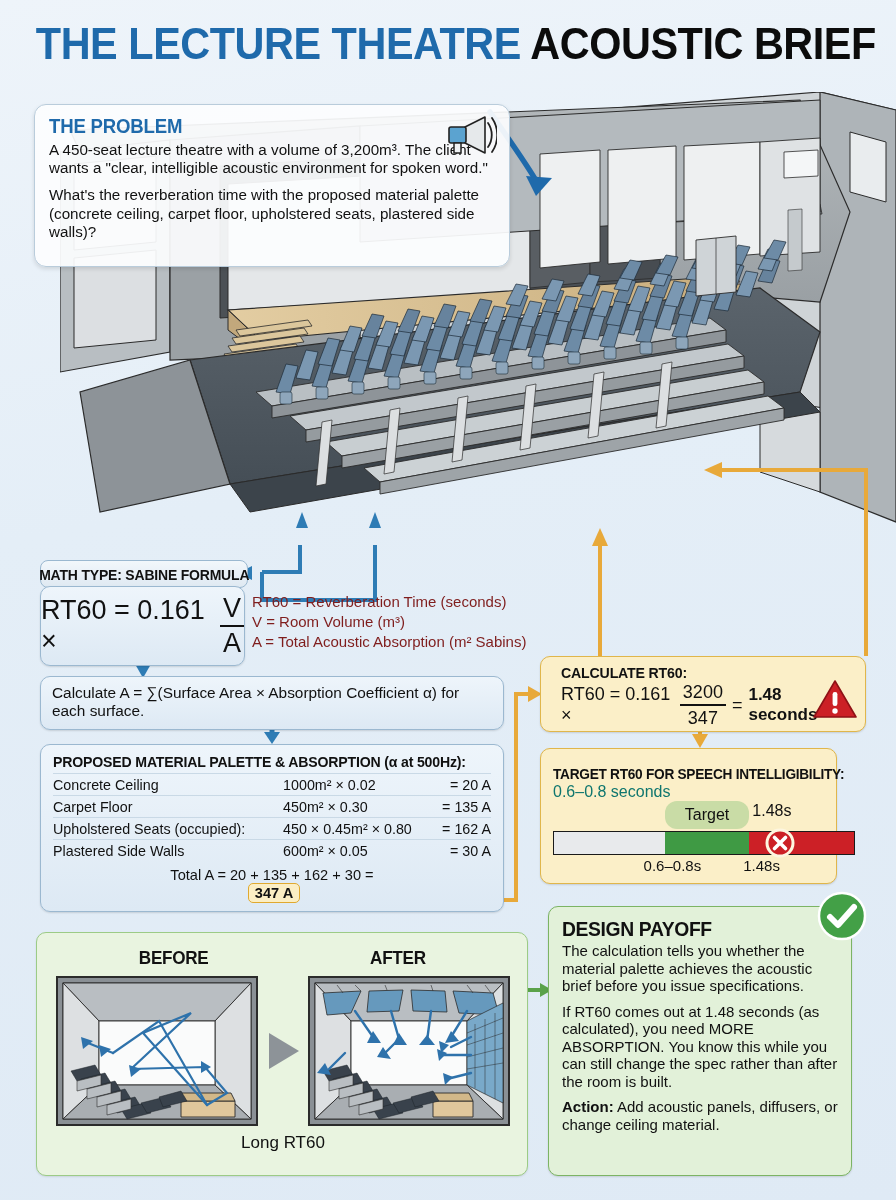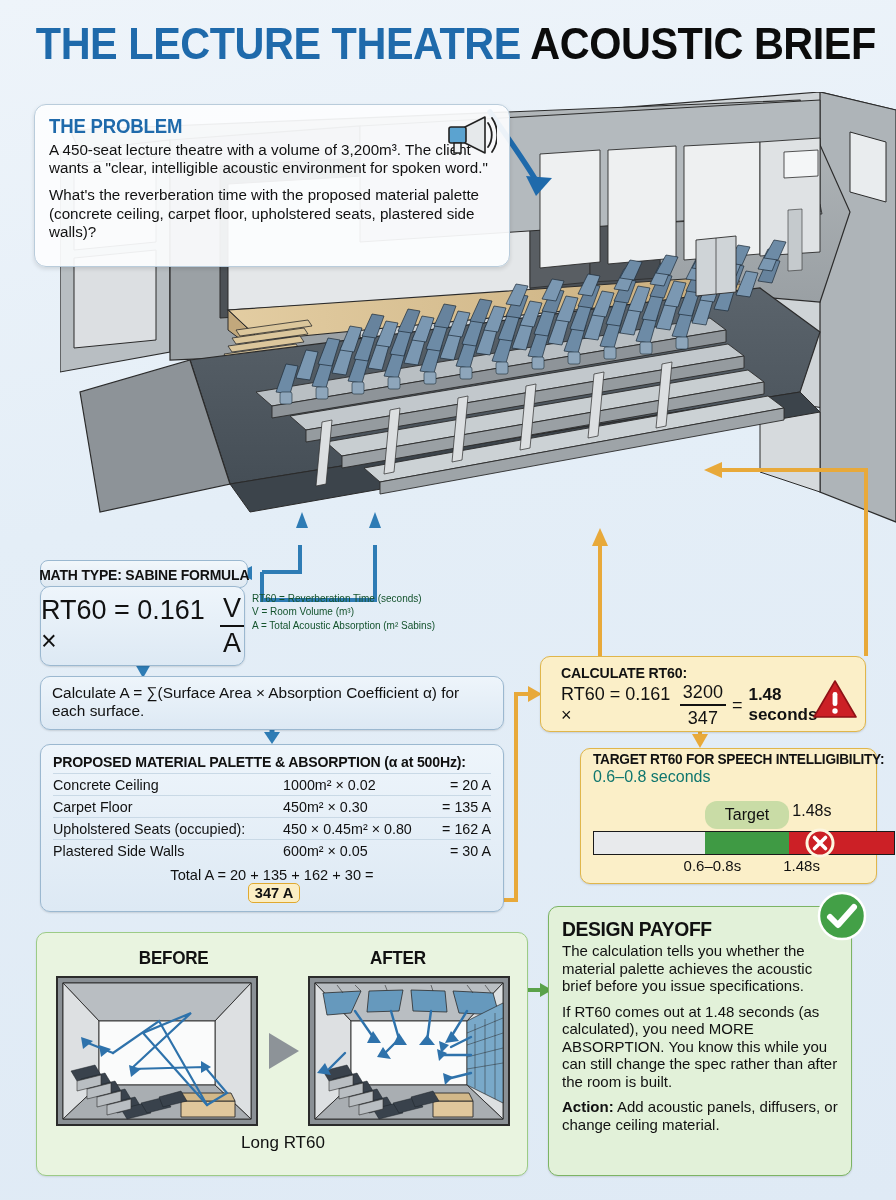--- a/index.html
+++ b/index.html
@@ -67,21 +67,21 @@
   #formula { left:40px; top:586px; width:205px; height:80px; }
   #formula .f { position:absolute; left:0; top:0; width:100%; height:100%;
     display:flex; align-items:center; justify-content:center; gap:7px;
     font-size:27px; color:#111; }
   .frac { display:inline-flex; flex-direction:column; align-items:center; line-height:1; }
   .frac .num { padding:0 3px 1px 3px; }
   .frac .bar { width:100%; height:2.2px; background:#111; margin:2px 0; }
   .frac .den { padding:1px 3px 0 3px; }
 
   #legend { position:absolute; left:252px; top:592px; width:350px;
-    font-size:10px; line-height:1.33; color:#14532d; }
+    font-size:15px; line-height:1.33; color:#7f1d1d; }
 
   
   #calcA { left:40px; top:676px; width:464px; height:54px; padding:7px 11px; }
   #calcA p { font-size:15.4px; line-height:1.2; color:#111; }
 
   
   #palette { left:40px; top:744px; width:464px; height:168px; padding:8px 12px 8px 12px; }
   #palette h3 { font-size:15.2px; font-weight:bold; color:#111; letter-spacing:-.2px;
     transform:scaleX(.93); transform-origin:left; white-space:nowrap; margin-bottom:3px; }
   #palette table { width:100%; border-collapse:collapse; font-size:14.3px; color:#111; }
@@ -96,21 +96,21 @@
 
   
   #calcRT { left:540px; top:656px; width:326px; height:76px; padding:7px 20px; }
   #calcRT h3 { font-size:15.4px; font-weight:bold; letter-spacing:-.2px;
     transform:scaleX(.92); transform-origin:left; color:#111; }
   #calcRT .line { display:flex; align-items:center; gap:6px; font-size:18px; color:#111; margin-top:1px; }
   #calcRT .line .bold { font-weight:bold; font-size:17px; }
   #warn { position:absolute; right:8px; top:22px; width:44px; height:40px; }
 
   
-  #target { left:540px; top:748px; width:297px; height:136px; padding:1px 12px;margin-left:40px; }
+  #target { left:540px; top:748px; width:297px; height:136px; padding:16px 12px; }
   #target h3 { font-size:15.2px; font-weight:bold; letter-spacing:-.3px;
     transform:scaleX(.9); transform-origin:left; white-space:nowrap; color:#111; }
   #target .sub { font-size:16px; color:#0f766e; margin-top:1px; }
   #gaugewrap { position:absolute; left:12px; top:52px; width:302px; height:76px; }
   #targetchip { position:absolute; left:37%; top:0px; width:28%; height:28px;
     background:rgba(122,190,110,.38); border-radius:12px;
     display:flex; align-items:center; justify-content:center;
     font-size:16px; color:#111; }
   #val148 { position:absolute; left:66%; top:1px; font-size:16px; color:#111; }
   #gauge { position:absolute; left:0; top:30px; width:302px; height:24px;

